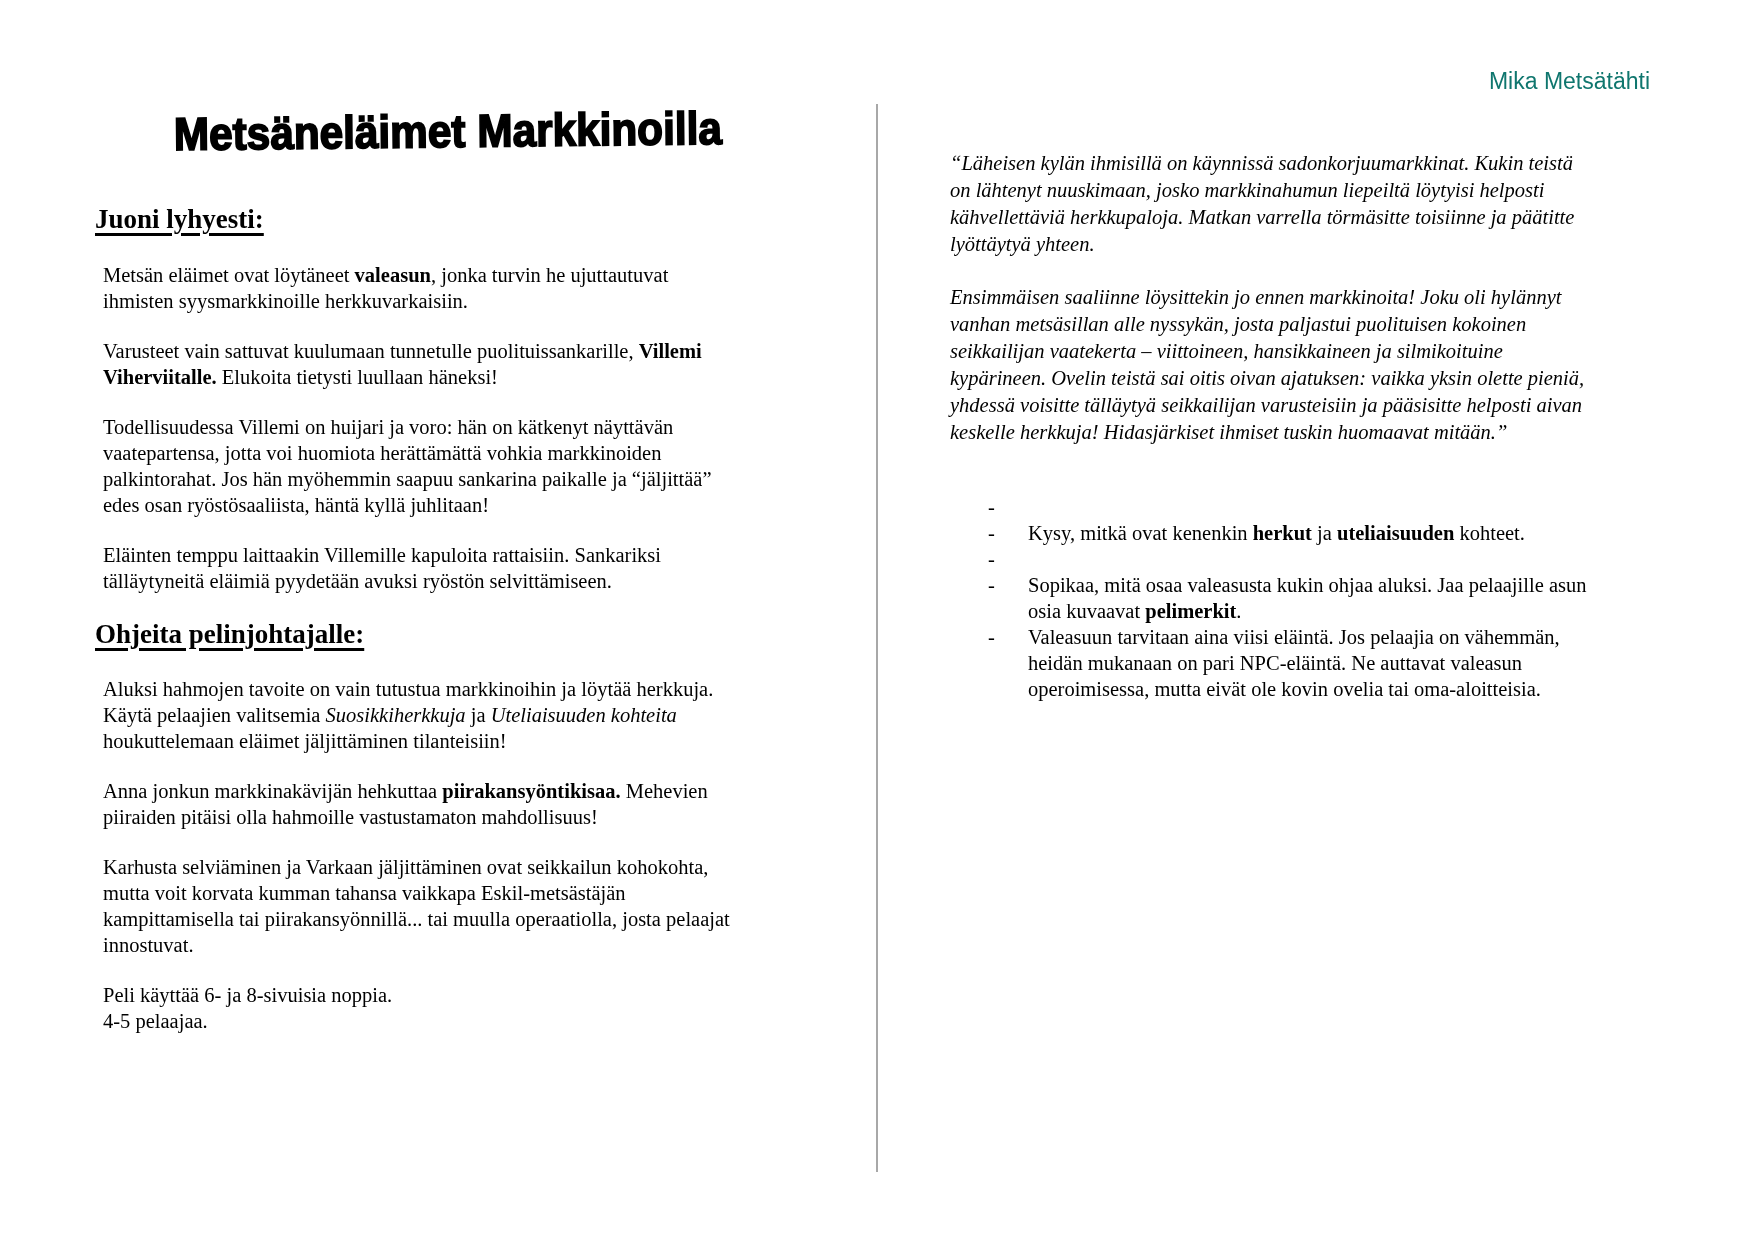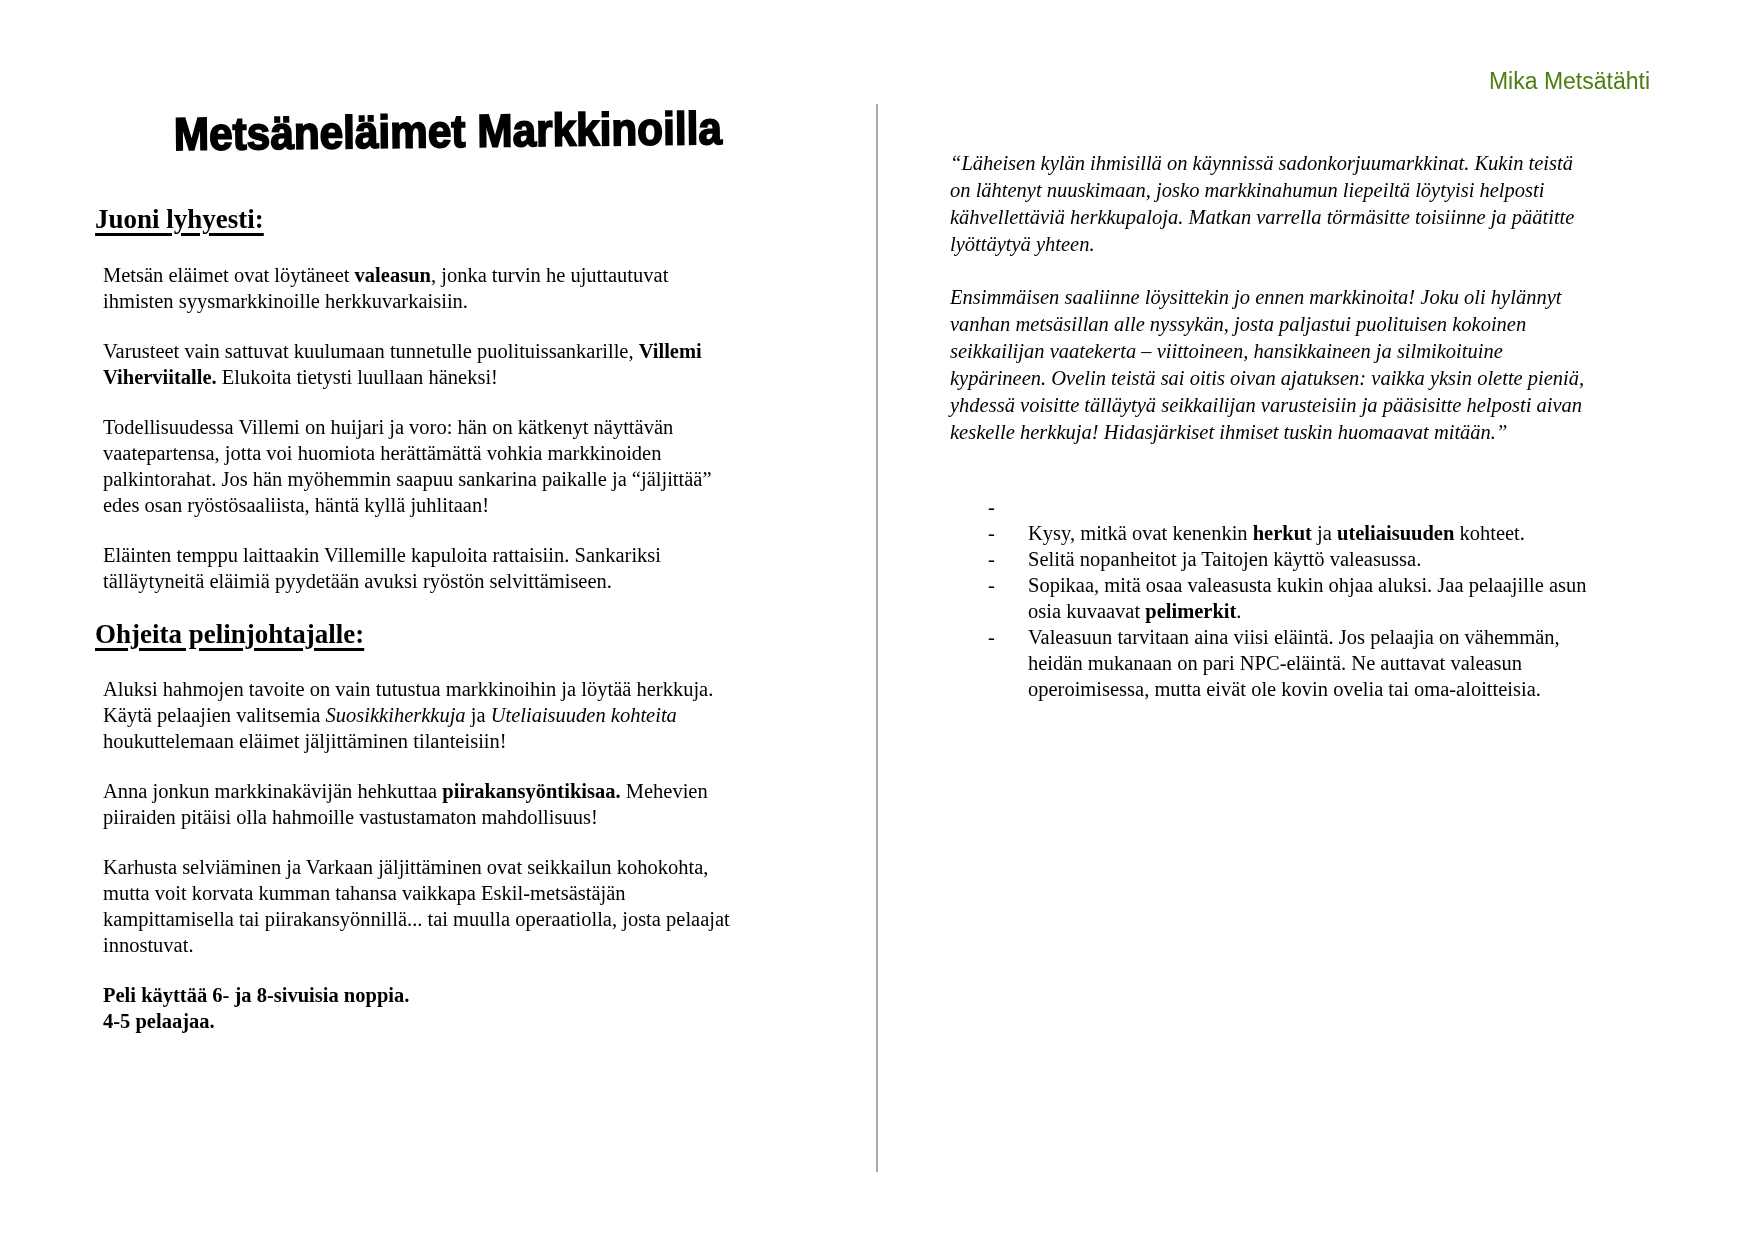--- a/index.html
+++ b/index.html
@@ -10,21 +10,21 @@
     overflow:hidden;
     font-family:"Liberation Serif", serif;
     color:#000;
   }
   .page { position:absolute; inset:0; }
 
   
   .author {
     position:absolute; top:68px; right:104px;
     font-family:"Liberation Sans", sans-serif;
-    font-size:23px; color:#4d7c0f;
+    font-size:23px; color:#0f766e;
   }
 
   
   .divider {
     position:absolute; left:876px; top:104px;
     width:2px; height:1068px;
     background:#a8a8a8;
   }
 
   
@@ -65,21 +65,21 @@
   .b { font-weight:bold; }
   .i { font-style:italic;text-align:center; }
 
   .quote {
     font-size:20.5px; line-height:27px;
     font-style:italic;
     margin:0 0 26px 0;
   }
   .quote-last { margin-bottom:48px; }
 
-  .bold-note { font-weight:bold; margin-bottom:0; }
+  .bold-note { font-weight:normal; margin-bottom:0; }
 
   
   .bullets { margin-top:0; }
   .bullet {
     display:flex;
     padding-left:38px;
     font-size:20.5px; line-height:26px;
   }
   .bullet .dash { flex:0 0 40px; }
   .bullet .btxt { flex:1; }
@@ -136,21 +136,20 @@
         <span class="dash">-</span>
       </div>
 
       <div class="bullet">
         <span class="dash">-</span>
         <span class="btxt"><span>Kysy, mitkä ovat kenenkin </span><span class="b">herkut</span><span> ja </span><span class="b">uteliaisuuden</span><span> kohteet.</span></span>
       </div>
 
       <div class="bullet">
         <span class="dash">-</span>
-        <span class="btxt">Selitä nopanheitot ja Taitojen käyttö valeasussa.</span>
       </div>
 
       <div class="bullet">
         <span class="dash">-</span>
         <span class="btxt"><span>Sopikaa, mitä osaa valeasusta kukin ohjaa aluksi. Jaa pelaajille asun osia kuvaavat </span><span class="b">pelimerkit</span><span>.</span></span>
       </div>
 
       <div class="bullet">
         <span class="dash">-</span>
         <span class="btxt">Valeasuun tarvitaan aina viisi eläintä. Jos pelaajia on vähemmän, heidän mukanaan on pari NPC-eläintä. Ne auttavat valeasun operoimisessa, mutta eivät ole kovin ovelia tai oma-aloitteisia.</span>

